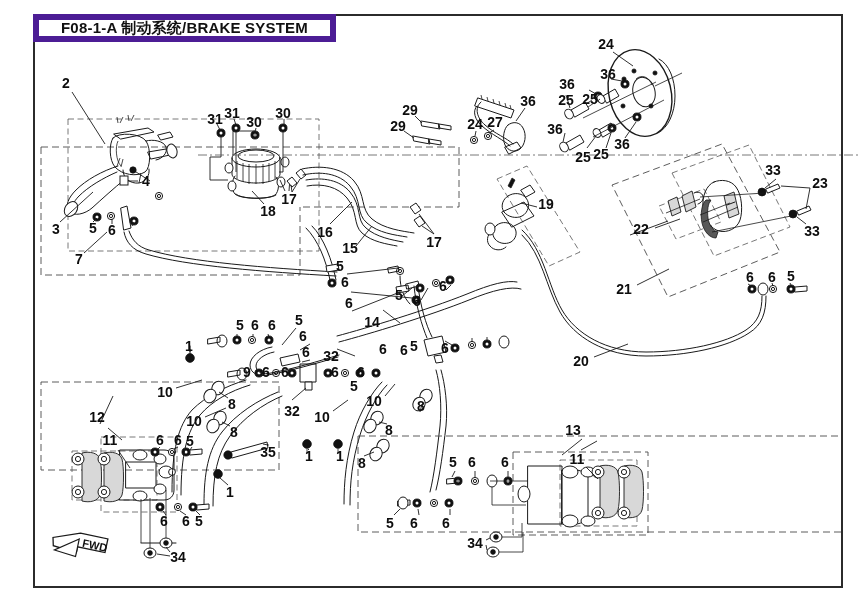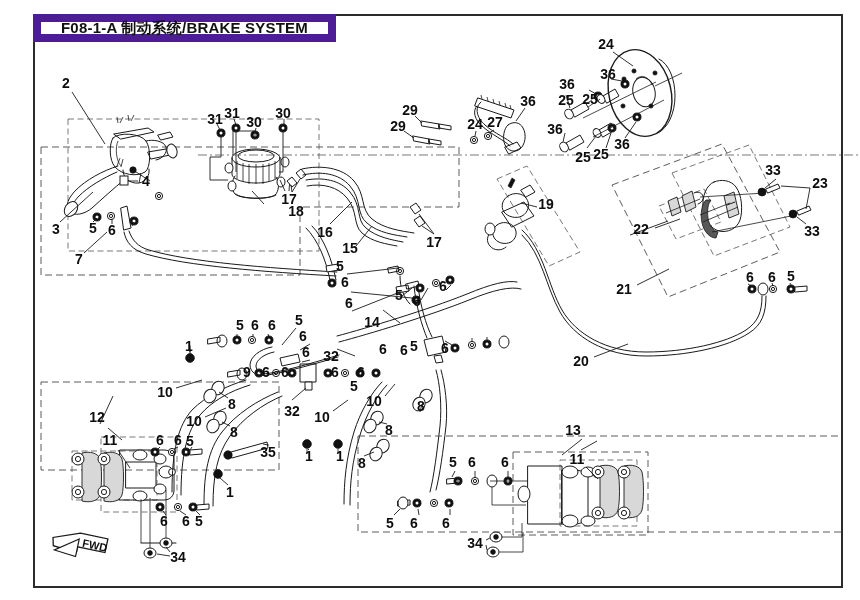--- a/index.html
+++ b/index.html
@@ -2,21 +2,21 @@
 <html><head>
 <meta charset="utf-8">
 <style>
   html,body{margin:0;padding:0;background:#ffffff;}
   body{width:860px;height:600px;overflow:hidden;
        font-family:"Liberation Sans","DejaVu Sans",sans-serif;}
   #root{position:relative;width:860px;height:600px;background:#fff;}
   #frame{position:absolute;left:33px;top:14px;width:810px;height:574px;
          border:2px solid #2b2b2b;box-sizing:border-box;background:#fff;}
   #title-box{position:absolute;left:33px;top:14px;width:303px;height:28px;
-             border:8px solid #4c1d95;box-sizing:border-box;background:#fff;
+             border:6px solid #4c1d95;box-sizing:border-box;background:#fff;
              display:flex;align-items:center;justify-content:center;}
   #title-text{font-size:15px;font-weight:bold;color:#111;letter-spacing:.2px;
               white-space:nowrap;}
   #canvas{position:absolute;left:0;top:0;width:860px;height:600px;}
   .cal{position:absolute;font-size:14px;font-weight:bold;color:#0d0d0d;
        font-family:"Liberation Sans","DejaVu Sans",sans-serif;
        line-height:1;transform:translate(-50%,-50%);white-space:nowrap;}
   #fwd{position:absolute;left:48px;top:531px;width:62px;height:36px;}
 </style>
 </head>
@@ -472,21 +472,21 @@
       <span class="cal" style="left: 66px; top: 83px;">2</span>
       <span class="cal" style="left: 56px; top: 229px;">3</span>
       <span class="cal" style="left: 146px; top: 181px;">4</span>
       <span class="cal" style="left: 93px; top: 228px;">5</span>
       <span class="cal" style="left: 112px; top: 230px;">6</span>
       <span class="cal" style="left: 79px; top: 259px;">7</span>
       <span class="cal" style="left: 215px; top: 119px;">31</span>
       <span class="cal" style="left: 232px; top: 113px;">31</span>
       <span class="cal" style="left: 254px; top: 122px;">30</span>
       <span class="cal" style="left: 283px; top: 113px;">30</span>
-      <span class="cal" style="left: 268px; top: 211px; margin-left: 28px;">18</span>
+      <span class="cal" style="left: 268px; top: 211px;">18</span>
       <span class="cal" style="left: 289px; top: 199px;">17</span>
       <span class="cal" style="left: 325px; top: 232px;">16</span>
       <span class="cal" style="left: 350px; top: 248px;">15</span>
       <span class="cal" style="left: 434px; top: 242px;">17</span>
       <span class="cal" style="left: 410px; top: 110px;">29</span>
       <span class="cal" style="left: 398px; top: 126px;">29</span>
       <span class="cal" style="left: 475px; top: 124px;">24</span>
       <span class="cal" style="left: 495px; top: 122px;">27</span>
       <span class="cal" style="left: 528px; top: 101px;">36</span>
       <span class="cal" style="left: 546px; top: 204px;">19</span>

